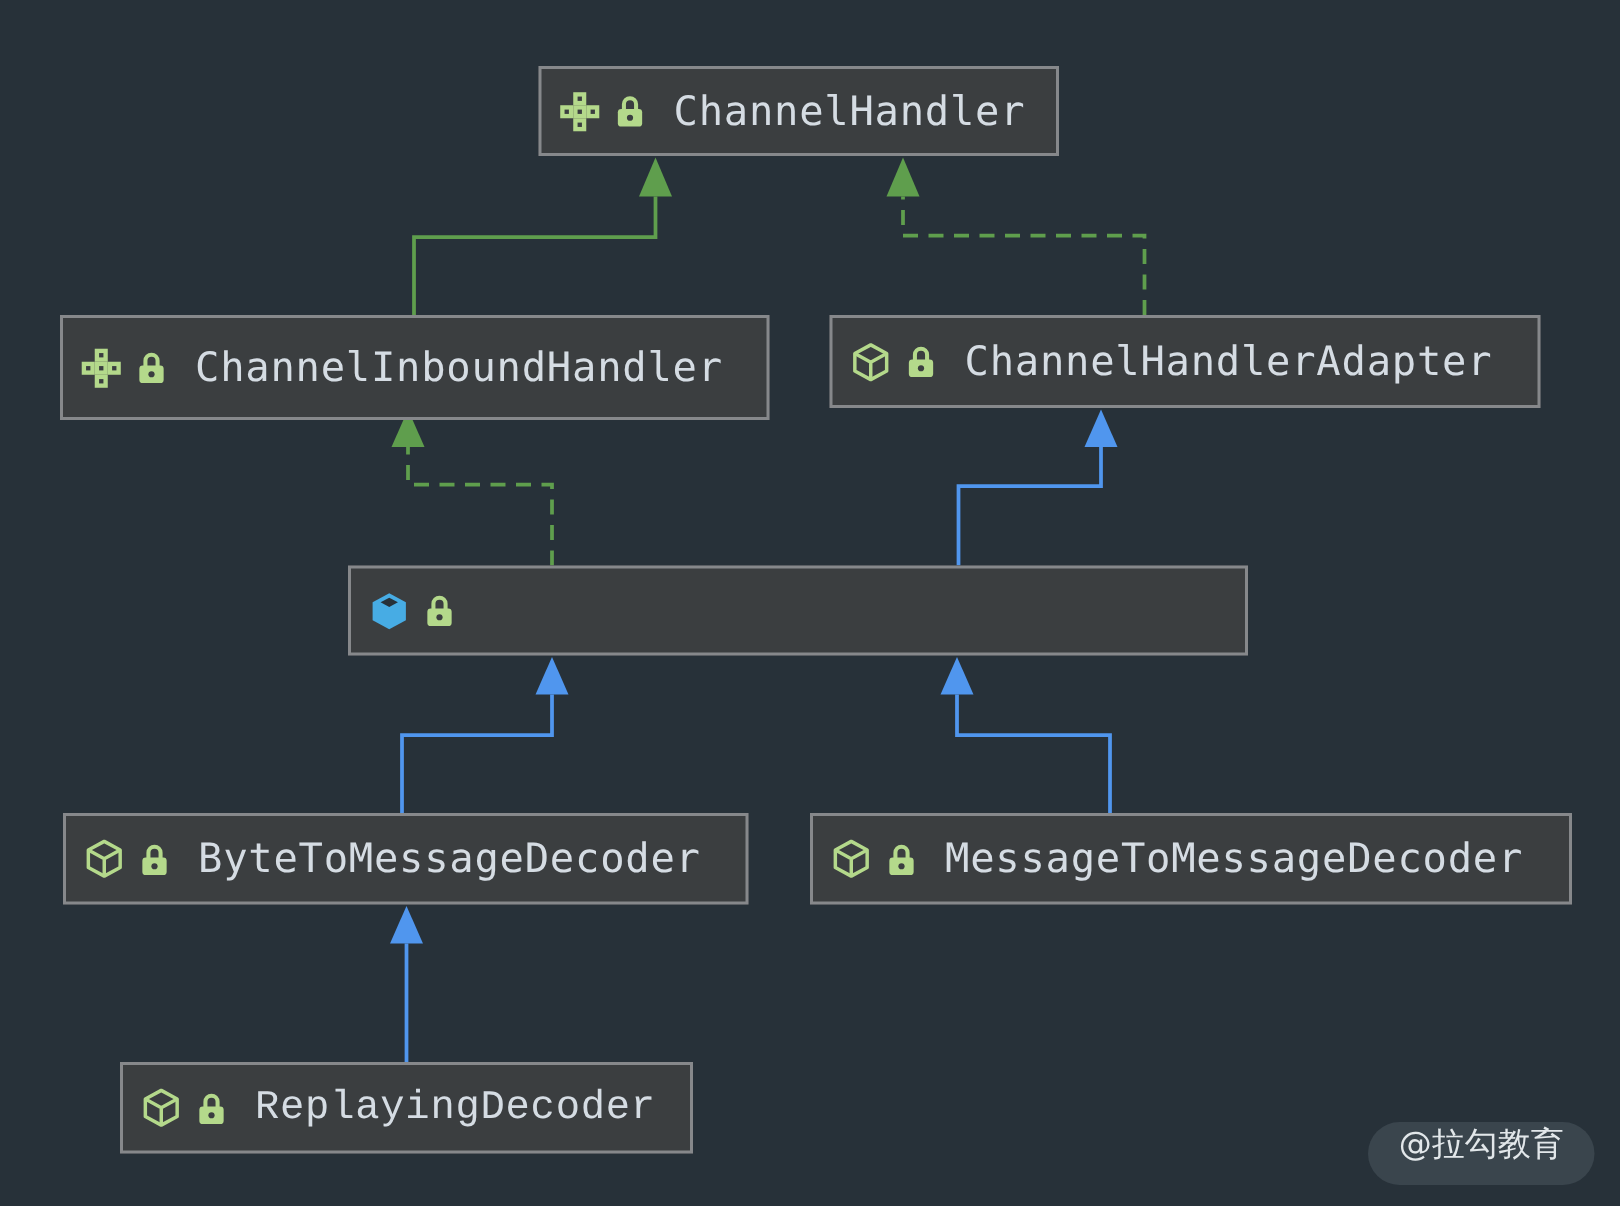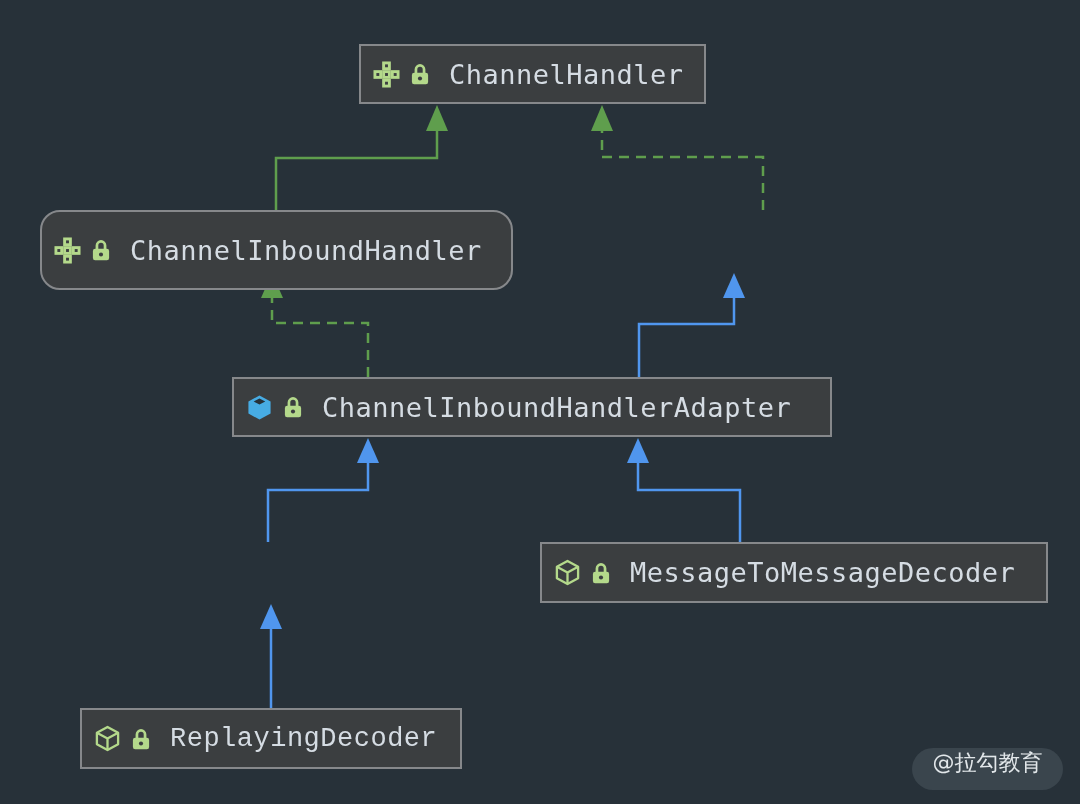--- a/index.html
+++ b/index.html
@@ -113,21 +113,21 @@
     <span class="icon lock-icon">
       <svg width="18" height="22" viewBox="0 0 20 24">
         <path d="M5.5 11 V7 a4.5 4.5 0 0 1 9 0 v4" fill="none" stroke="#b4d98b" stroke-width="3"></path>
         <rect x="1" y="10.5" width="18" height="13" rx="2.5" fill="#b4d98b"></rect>
         <circle cx="10" cy="17" r="2.3" fill="#3b3e40"></circle>
       </svg>
     </span>
     <span class="label">ChannelHandler</span>
   </div>
 
-  <div class="node" style="left:40px; top:210px; width:473px; height:80px;border-radius:20px;">
+  <div class="node" style="left:40px; top:210px; width:473px; height:70px;">
     <span class="icon type-icon">
       <svg width="27" height="27" viewBox="0 0 28 28">
         <g fill="#b4d98b">
           <rect x="9.5" y="0.5" width="9" height="9"></rect>
             <rect x="0.5" y="9.5" width="9" height="9"></rect>
           <rect x="9.5" y="9.5" width="9" height="9"></rect>
             <rect x="18.5" y="9.5" width="9" height="9"></rect>
           <rect x="9.5" y="18.5" width="9" height="9"></rect>
         </g>
         <g fill="#3b3e40">
@@ -142,38 +142,69 @@
     <span class="icon lock-icon">
       <svg width="18" height="22" viewBox="0 0 20 24">
         <path d="M5.5 11 V7 a4.5 4.5 0 0 1 9 0 v4" fill="none" stroke="#b4d98b" stroke-width="3"></path>
         <rect x="1" y="10.5" width="18" height="13" rx="2.5" fill="#b4d98b"></rect>
         <circle cx="10" cy="17" r="2.3" fill="#3b3e40"></circle>
       </svg>
     </span>
     <span class="label">ChannelInboundHandler</span>
   </div>
 
+  <div class="node" style="left:553px; top:210px; width:474px; height:62px;">
+    <span class="icon type-icon">
+      <svg width="27" height="27" viewBox="0 0 28 28">
+        <path d="M14 2 L25 8 V20 L14 26 L3 20 V8 Z" fill="none" stroke="#b4d98b" stroke-width="2.4" stroke-linejoin="round"></path>
+        <path d="M3 8 L14 14 L25 8 M14 14 V26" fill="none" stroke="#b4d98b" stroke-width="2.4" stroke-linejoin="round"></path>
+      </svg>
+    </span>
+    <span class="icon lock-icon">
+      <svg width="18" height="22" viewBox="0 0 20 24">
+        <path d="M5.5 11 V7 a4.5 4.5 0 0 1 9 0 v4" fill="none" stroke="#b4d98b" stroke-width="3"></path>
+        <rect x="1" y="10.5" width="18" height="13" rx="2.5" fill="#b4d98b"></rect>
+        <circle cx="10" cy="17" r="2.3" fill="#3b3e40"></circle>
+      </svg>
+    </span>
+    <span class="label">ChannelHandlerAdapter</span>
+  </div>
 
   <div class="node" style="left:232px; top:377px; width:600px; height:60px;">
     <span class="icon type-icon">
       <svg width="27" height="27" viewBox="0 0 28 28">
         <path d="M14 1.5 L25.5 7.8 V20.2 L14 26.5 L2.5 20.2 V7.8 Z" fill="#47ace4"></path>
         <path d="M8 7.8 L14 4.6 L20 7.8 L14 11 Z" fill="#273139"></path>
       </svg>
     </span>
     <span class="icon lock-icon">
       <svg width="18" height="22" viewBox="0 0 20 24">
         <path d="M5.5 11 V7 a4.5 4.5 0 0 1 9 0 v4" fill="none" stroke="#b4d98b" stroke-width="3"></path>
         <rect x="1" y="10.5" width="18" height="13" rx="2.5" fill="#b4d98b"></rect>
         <circle cx="10" cy="17" r="2.3" fill="#3b3e40"></circle>
       </svg>
     </span>
-    <span class="label">ChannelInboundHandlerAdapter</span>
-  </div>
-
+  </div>
+
+  <div class="node" style="left:42px; top:542px; width:457px; height:61px;">
+    <span class="icon type-icon">
+      <svg width="27" height="27" viewBox="0 0 28 28">
+        <path d="M14 2 L25 8 V20 L14 26 L3 20 V8 Z" fill="none" stroke="#b4d98b" stroke-width="2.4" stroke-linejoin="round"></path>
+        <path d="M3 8 L14 14 L25 8 M14 14 V26" fill="none" stroke="#b4d98b" stroke-width="2.4" stroke-linejoin="round"></path>
+      </svg>
+    </span>
+    <span class="icon lock-icon">
+      <svg width="18" height="22" viewBox="0 0 20 24">
+        <path d="M5.5 11 V7 a4.5 4.5 0 0 1 9 0 v4" fill="none" stroke="#b4d98b" stroke-width="3"></path>
+        <rect x="1" y="10.5" width="18" height="13" rx="2.5" fill="#b4d98b"></rect>
+        <circle cx="10" cy="17" r="2.3" fill="#3b3e40"></circle>
+      </svg>
+    </span>
+    <span class="label">ByteToMessageDecoder</span>
+  </div>
 
   <div class="node" style="left:540px; top:542px; width:508px; height:61px;">
     <span class="icon type-icon">
       <svg width="27" height="27" viewBox="0 0 28 28">
         <path d="M14 2 L25 8 V20 L14 26 L3 20 V8 Z" fill="none" stroke="#b4d98b" stroke-width="2.4" stroke-linejoin="round"></path>
         <path d="M3 8 L14 14 L25 8 M14 14 V26" fill="none" stroke="#b4d98b" stroke-width="2.4" stroke-linejoin="round"></path>
       </svg>
     </span>
     <span class="icon lock-icon">
       <svg width="18" height="22" viewBox="0 0 20 24">

